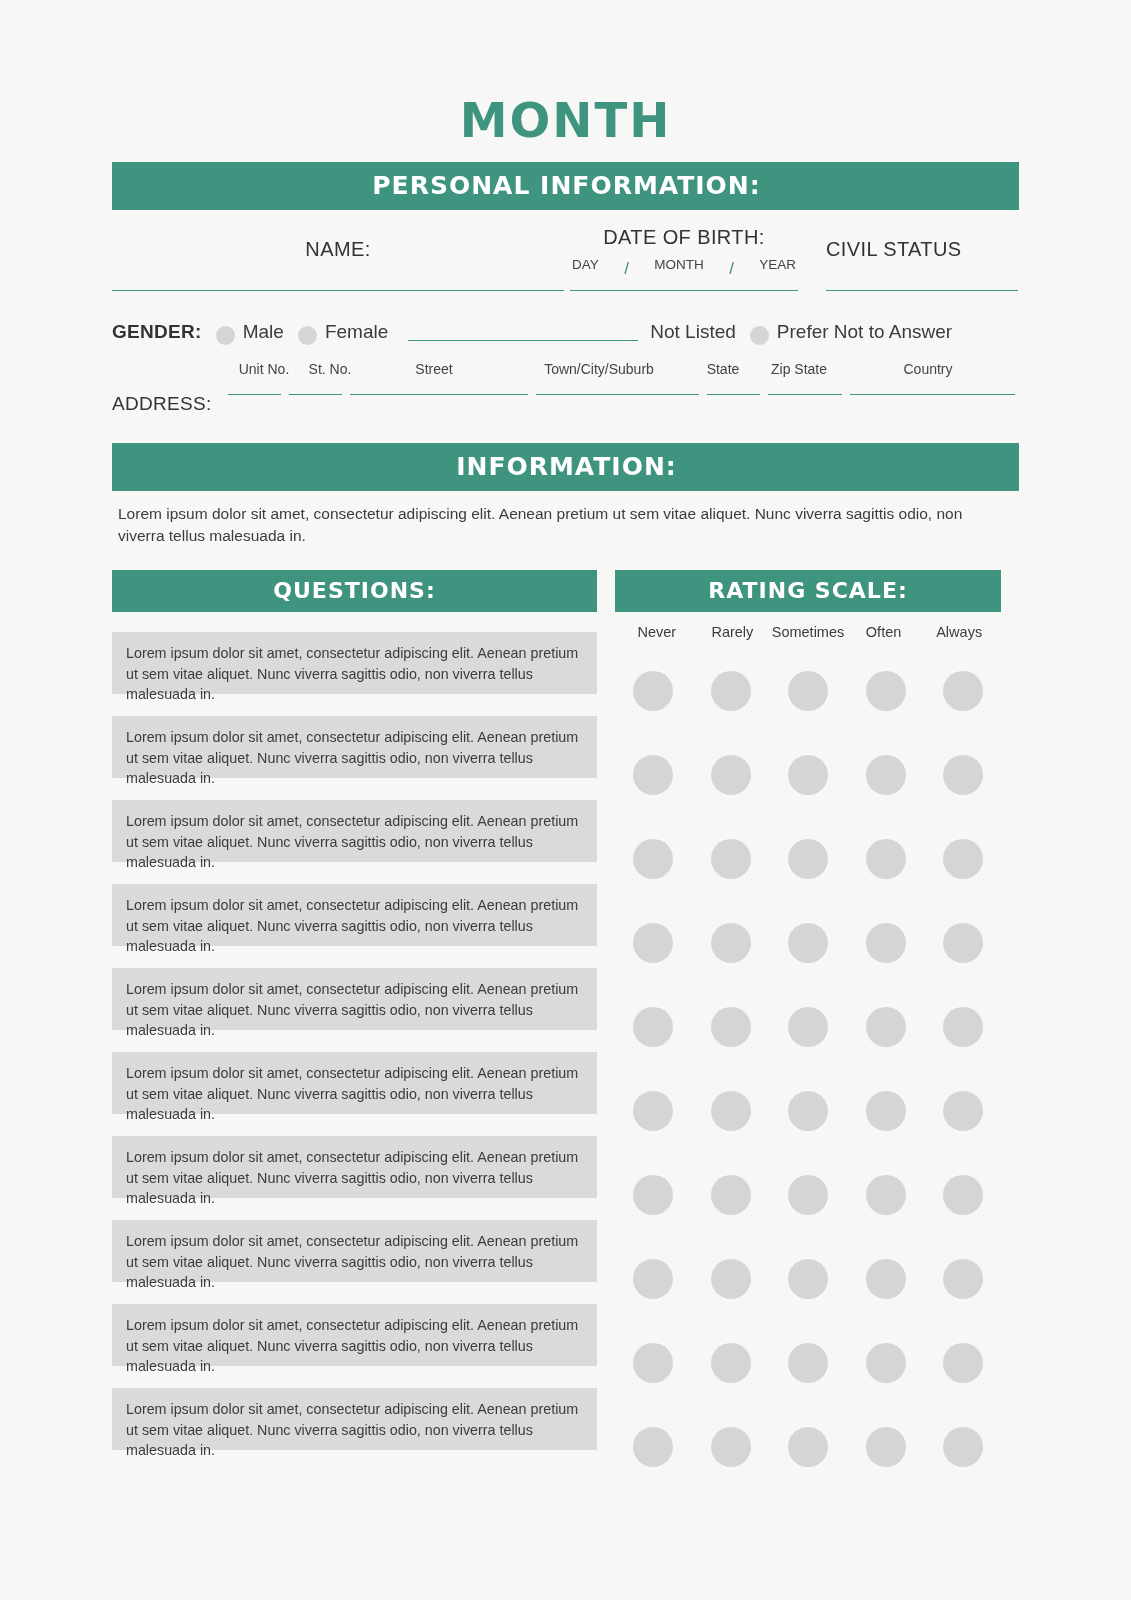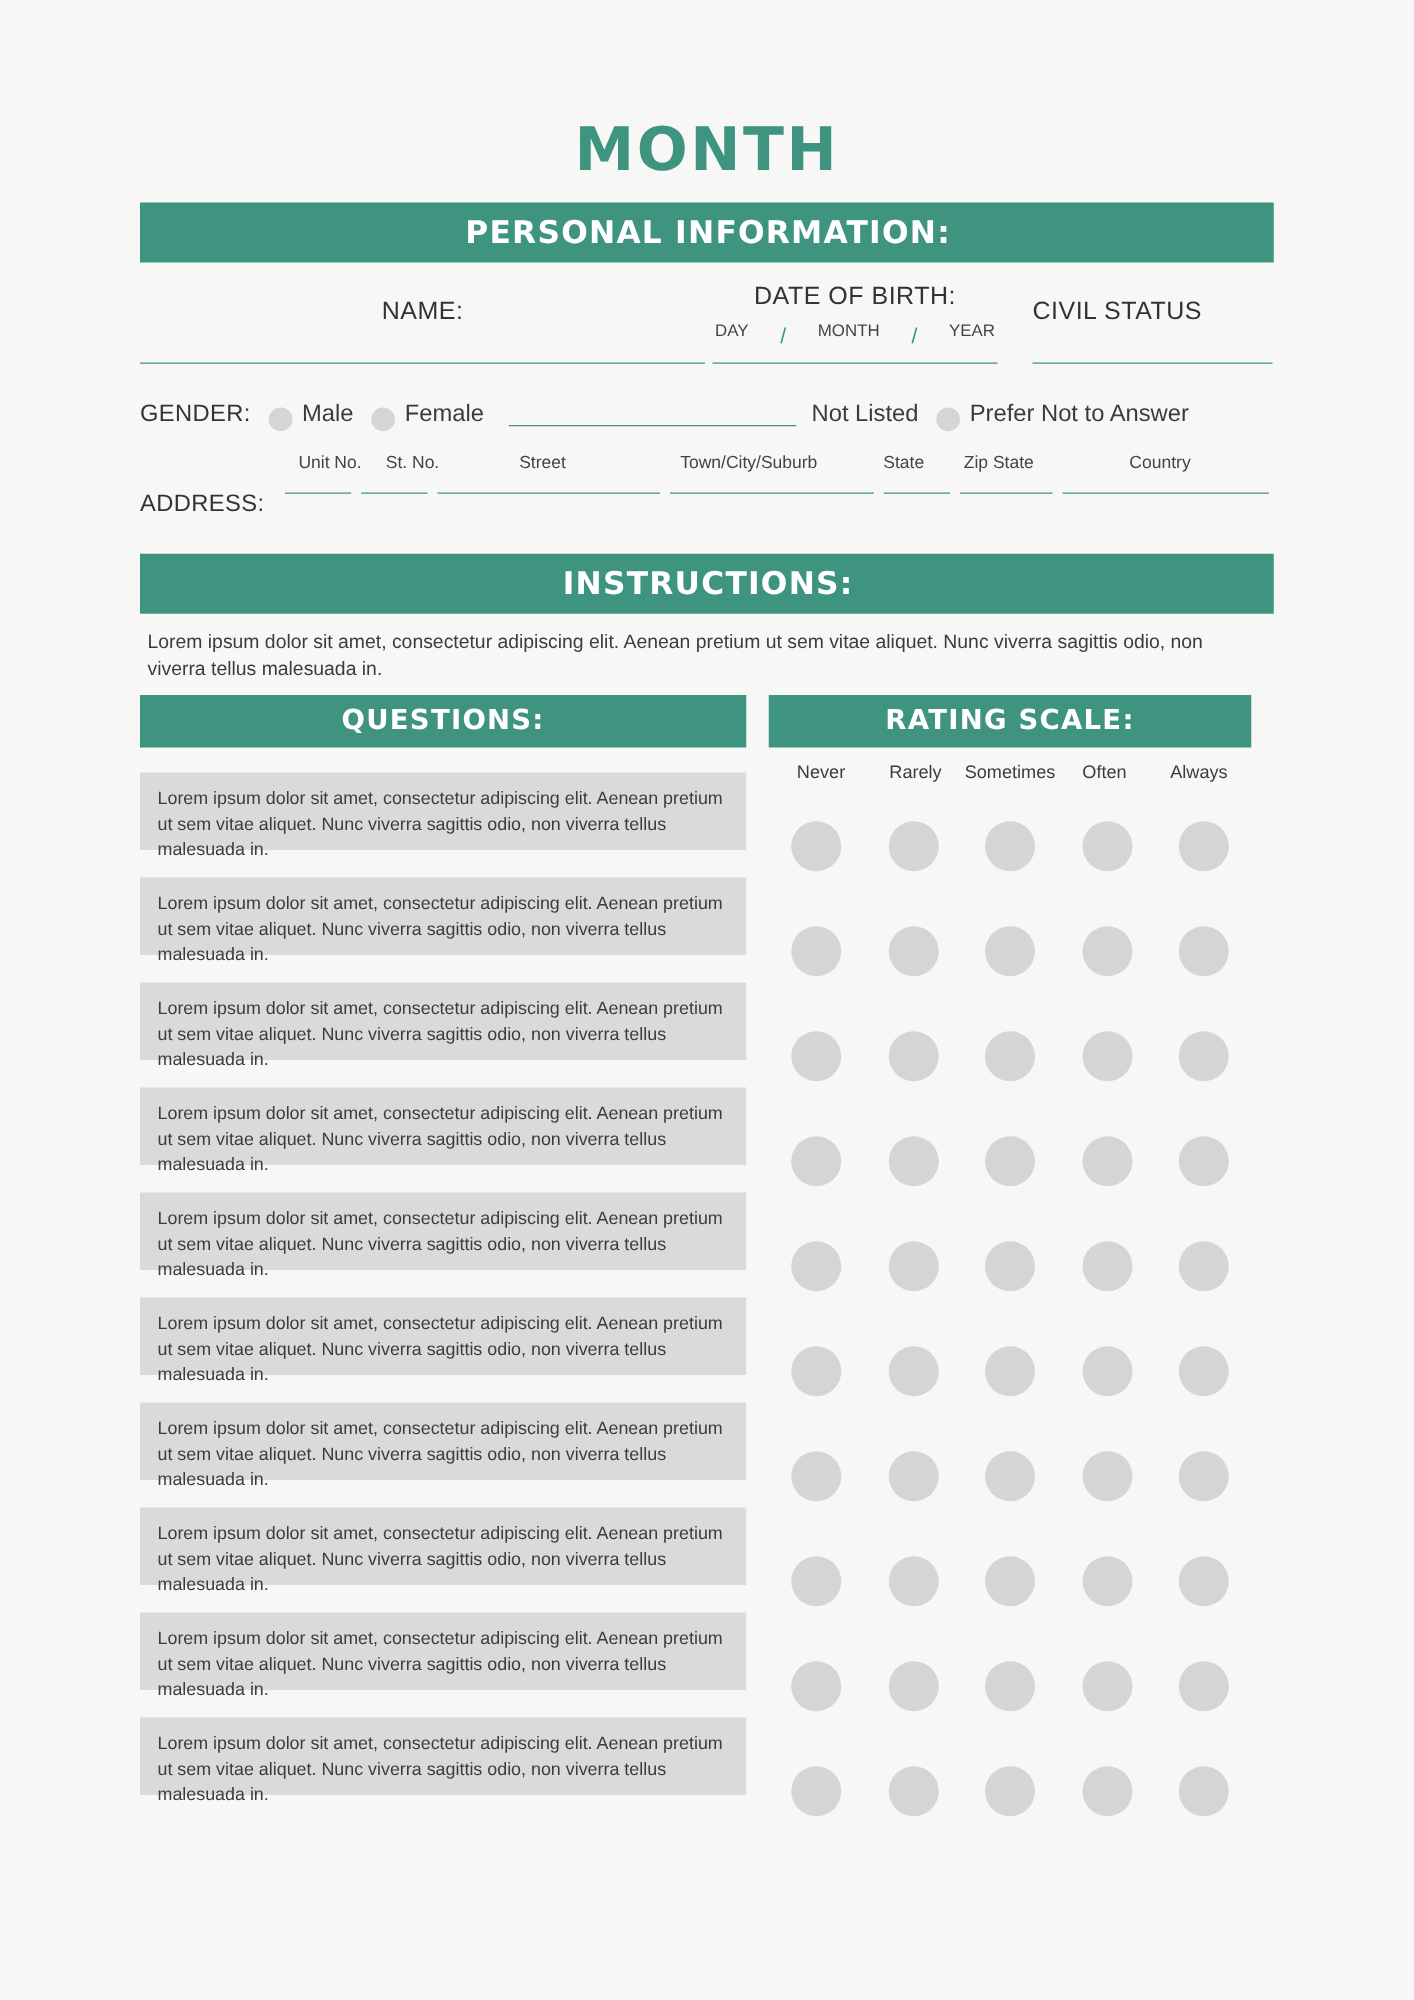--- a/index.html
+++ b/index.html
@@ -95,21 +95,21 @@
     text-align: left;
     margin-left: 28px;
   }
   
   .gender-row {
     display: flex;
     align-items: center;
     margin-top: 30px;
     font-size: 19px;
   }
-  .gender-label { font-weight: normal; letter-spacing: 0.3px; color:#333;text-align:center;}
+  .gender-label { font-weight: bold; letter-spacing: 0.3px; color:#333;text-align:center;}
   .radio {
     width: 19px;
     height: 19px;
     border-radius: 50%;
     background: #d6d4d6;
     display: inline-block;
     margin: 0 8px 0 14px;
     position: relative;
     top: 3px;
   }
@@ -164,21 +164,21 @@
   .instr-text {
     font-size: 15.5px;
     line-height: 1.45;
     color: #3c3c3c;
     padding: 12px 4px 0 6px;
     max-width: 880px;
   }
   
   .cols {
     display: flex;
-    margin-top: 8px;
+    margin-top: 22px;
     gap: 18px;
   }
   .col-q { width: 485px; }
   .col-r { width: 386px; }
   .scale-heads {
     display: flex;
     justify-content: space-between;
     font-size: 14.5px;
     color: #3c3c3c;
     padding: 12px 4px 0 4px;
@@ -279,21 +279,21 @@
       <span class="addr-line l-unit"></span>
       <span class="addr-line l-stno"></span>
       <span class="addr-line l-street"></span>
       <span class="addr-line l-town"></span>
       <span class="addr-line l-state"></span>
       <span class="addr-line l-zip"></span>
       <span class="addr-line l-country"></span>
     </div>
   </div>
 
-  <div class="bar instr-bar">INSTRUCTIONS:</div>
+  <div class="bar instr-bar">INFORMATION:</div>
   <div class="instr-text">Lorem ipsum dolor sit amet, consectetur adipiscing elit. Aenean pretium ut sem vitae aliquet. Nunc viverra sagittis odio, non viverra tellus malesuada in.</div>
 
   <div class="cols">
 
     <div class="col-q">
       <div class="bar small">QUESTIONS:</div>
       <div class="q-list">
         <div class="q-item">Lorem ipsum dolor sit amet, consectetur adipiscing elit. Aenean pretium ut sem vitae aliquet. Nunc viverra sagittis odio, non viverra tellus malesuada in.</div>
         <div class="q-item">Lorem ipsum dolor sit amet, consectetur adipiscing elit. Aenean pretium ut sem vitae aliquet. Nunc viverra sagittis odio, non viverra tellus malesuada in.</div>
         <div class="q-item">Lorem ipsum dolor sit amet, consectetur adipiscing elit. Aenean pretium ut sem vitae aliquet. Nunc viverra sagittis odio, non viverra tellus malesuada in.</div>

